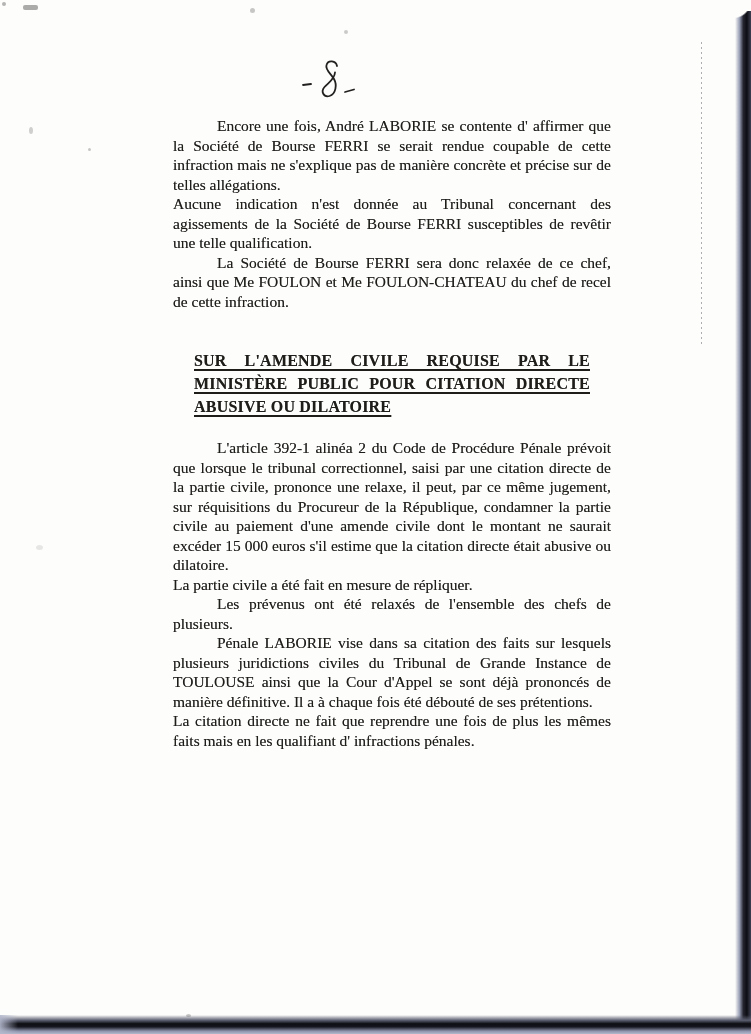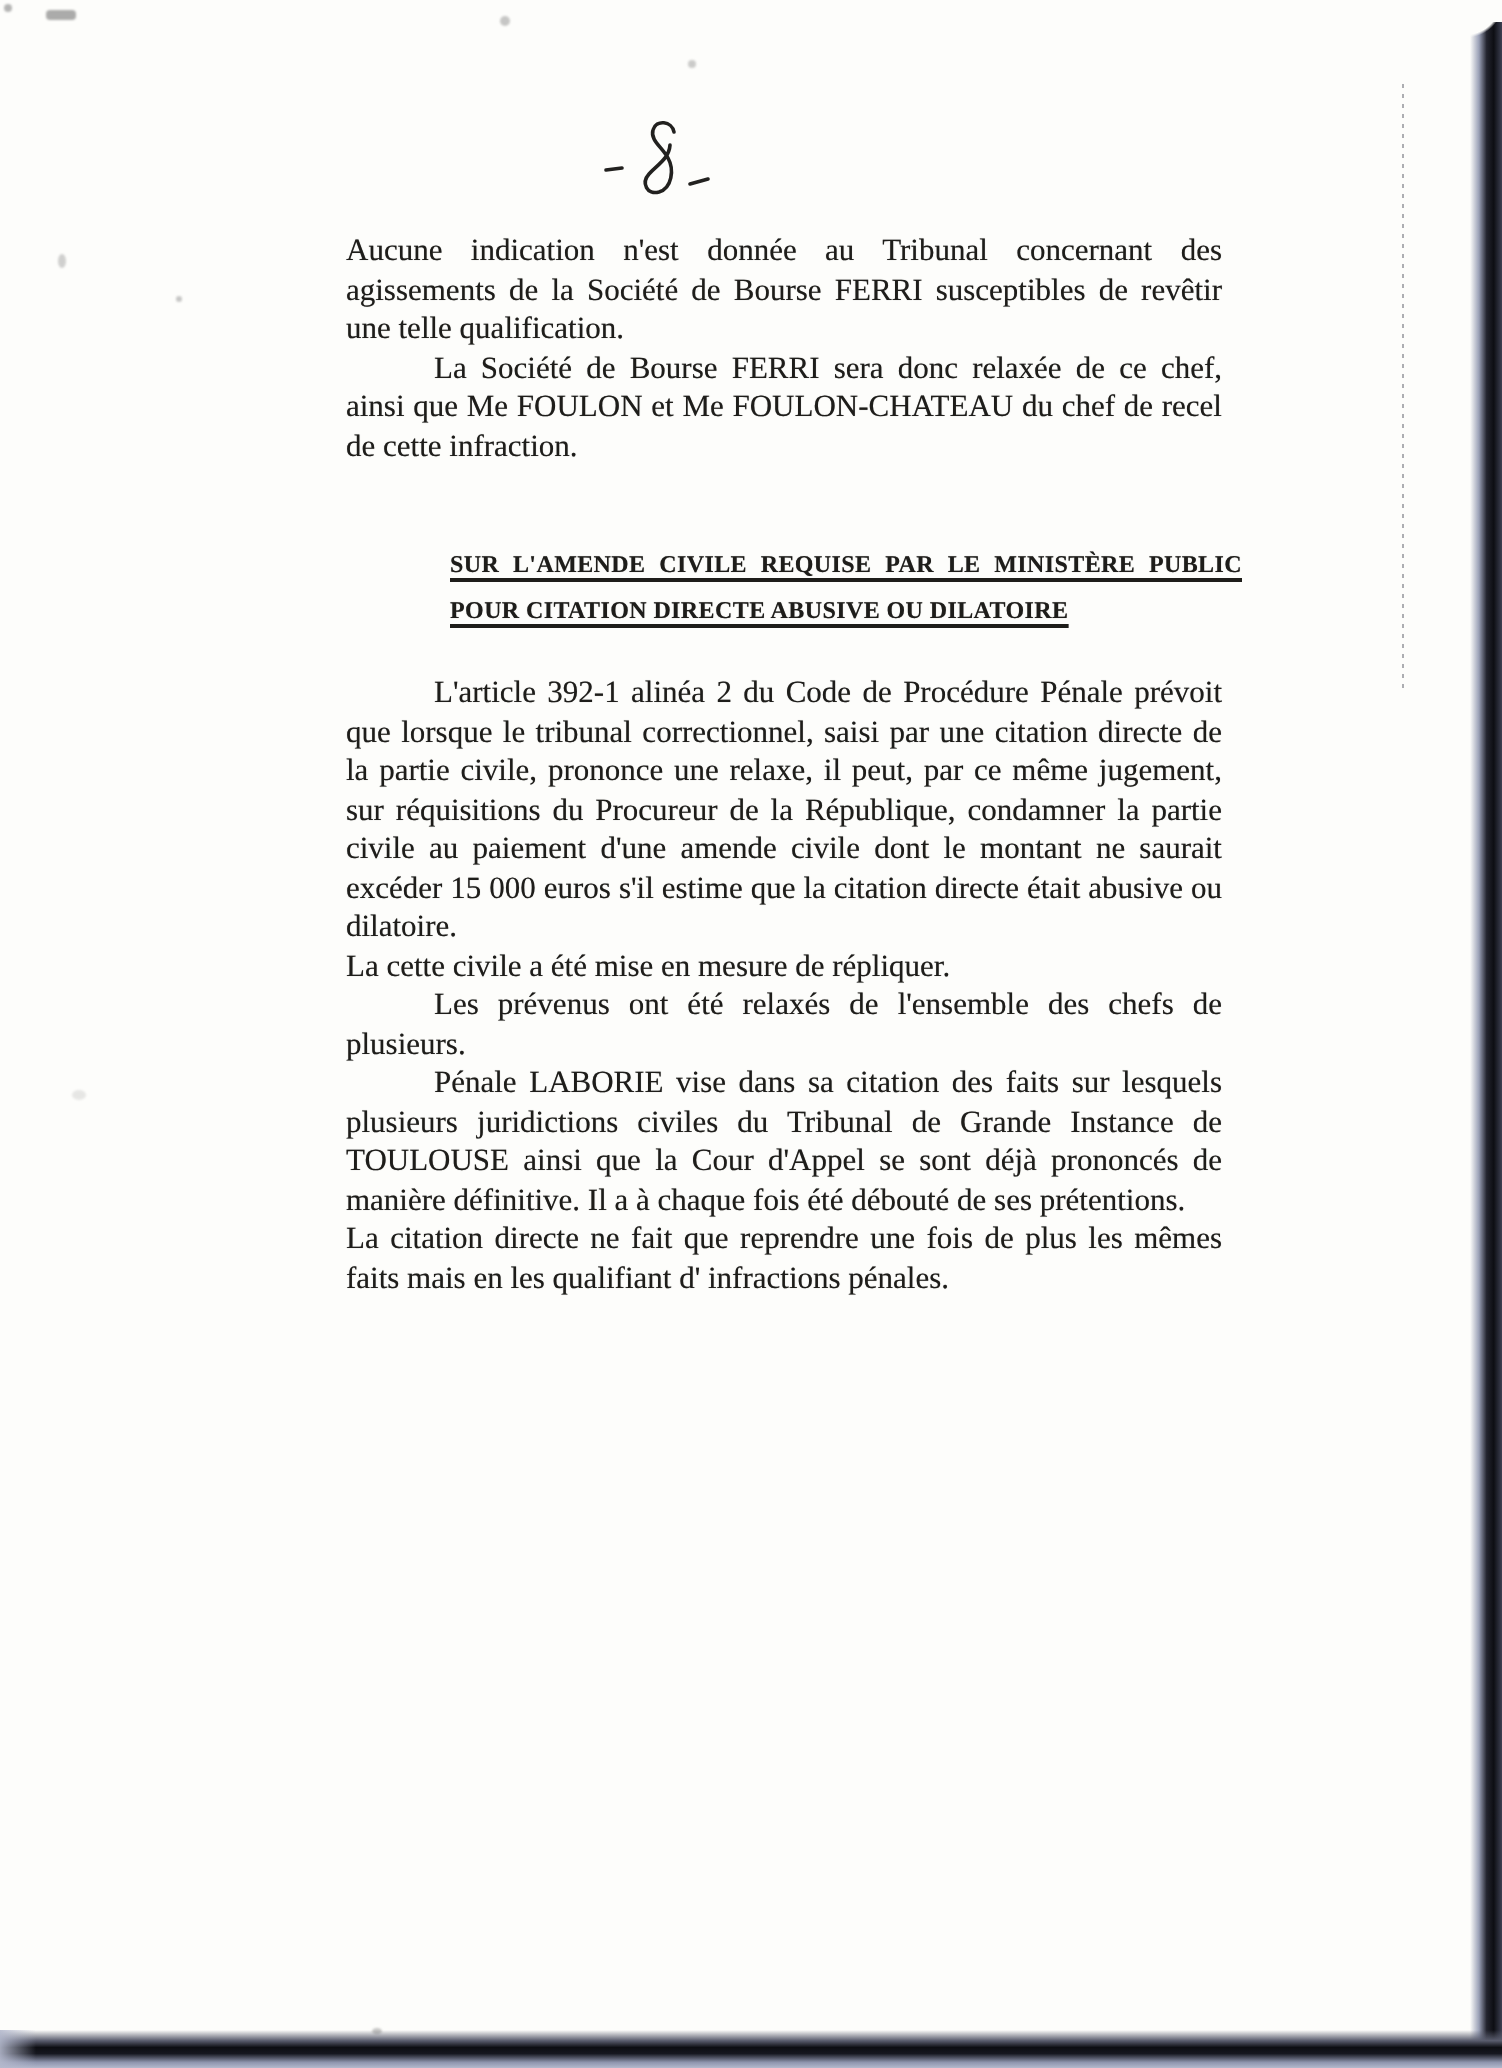--- a/index.html
+++ b/index.html
@@ -23,24 +23,24 @@
     color:var(--ink);
     font-size:15.5px;line-height:19.5px;
     text-align:justify;
     text-shadow:0 0 .35px rgba(20,20,20,.55);
   }
   .text-block p{margin:0;}
   .para{margin-top:19px;text-indent:44px;}
   .para.first{margin-top:0;}
   .flush{margin-top:0;text-indent:0;}
   .heading{
-    margin:38px 0 20px 52px;
+    margin:38px 0 20px 21px;
     width:396px;
     font-weight:bold;
-    font-size:12px;line-height:23px;
+    font-size:16px;line-height:23px;
     letter-spacing:.2px;
     text-align:justify;
     text-decoration:underline;
     text-decoration-thickness:1.6px;
     text-underline-offset:2.5px;
     text-indent:0;
   }
   
   .pagenum{
     position:absolute;left:298px;top:56px;width:64px;height:50px;
@@ -96,25 +96,26 @@
     <svg viewBox="0 0 64 50">
       <line x1="5" y1="29" x2="13" y2="28"></line>
       <path d="M39,10 C38,4.5 30,3.5 28.5,9 C27,14 33,17.5 36,23
                C39.2,28.8 38,38 31.5,40 C25.5,41.6 22.5,35.5 26.5,31
                C30.5,26.5 36.5,23.5 37,16.5"></path>
       <line x1="47" y1="36" x2="56" y2="33.5"></line>
     </svg>
   </div>
 
   <div class="text-block">
+    <p class="para first">Encore une fois, André LABORIE se contente d' affirmer que la Société de Bourse FERRI se serait rendue coupable de cette infraction mais ne s'explique pas de manière concrète et précise sur de telles allégations.</p>
     <p class="flush">Aucune indication n'est donnée au Tribunal concernant des agissements de la Société de Bourse FERRI susceptibles de revêtir une telle qualification.</p>
     <p class="para">La Société de Bourse FERRI sera donc relaxée de ce chef, ainsi que Me FOULON et Me FOULON-CHATEAU du chef de recel de cette infraction.</p>
     <h2 class="heading">SUR L'AMENDE CIVILE REQUISE PAR LE MINISTÈRE PUBLIC POUR CITATION DIRECTE ABUSIVE OU DILATOIRE</h2>
     <p class="para">L'article 392-1 alinéa 2 du Code de Procédure Pénale prévoit que lorsque le tribunal correctionnel, saisi par une citation directe de la partie civile, prononce une relaxe, il peut, par ce même jugement, sur réquisitions du Procureur de la République, condamner la partie civile au paiement d'une amende civile dont le montant ne saurait excéder 15 000 euros s'il estime que la citation directe était abusive ou dilatoire.</p>
-    <p class="flush">La cette civile a été mise en mesure de répliquer.</p>
+    <p class="flush">La partie civile a été fait en mesure de répliquer.</p>
     <p class="para">Les prévenus ont été relaxés de l'ensemble des chefs de plusieurs.</p>
     <p class="para">Pénale LABORIE vise dans sa citation des faits sur lesquels plusieurs juridictions civiles du Tribunal de Grande Instance de TOULOUSE ainsi que la Cour d'Appel se sont déjà prononcés de manière définitive. Il a à chaque fois été débouté de ses prétentions.</p>
     <p class="flush">La citation directe ne fait que reprendre une fois de plus les mêmes faits mais en les qualifiant d' infractions pénales.</p>
   </div>
 
   <div class="shadow-right"></div>
   <div class="shadow-right-cap"></div>
   <div class="shadow-bottom"></div>
   <div class="corner-bl"></div>
 

